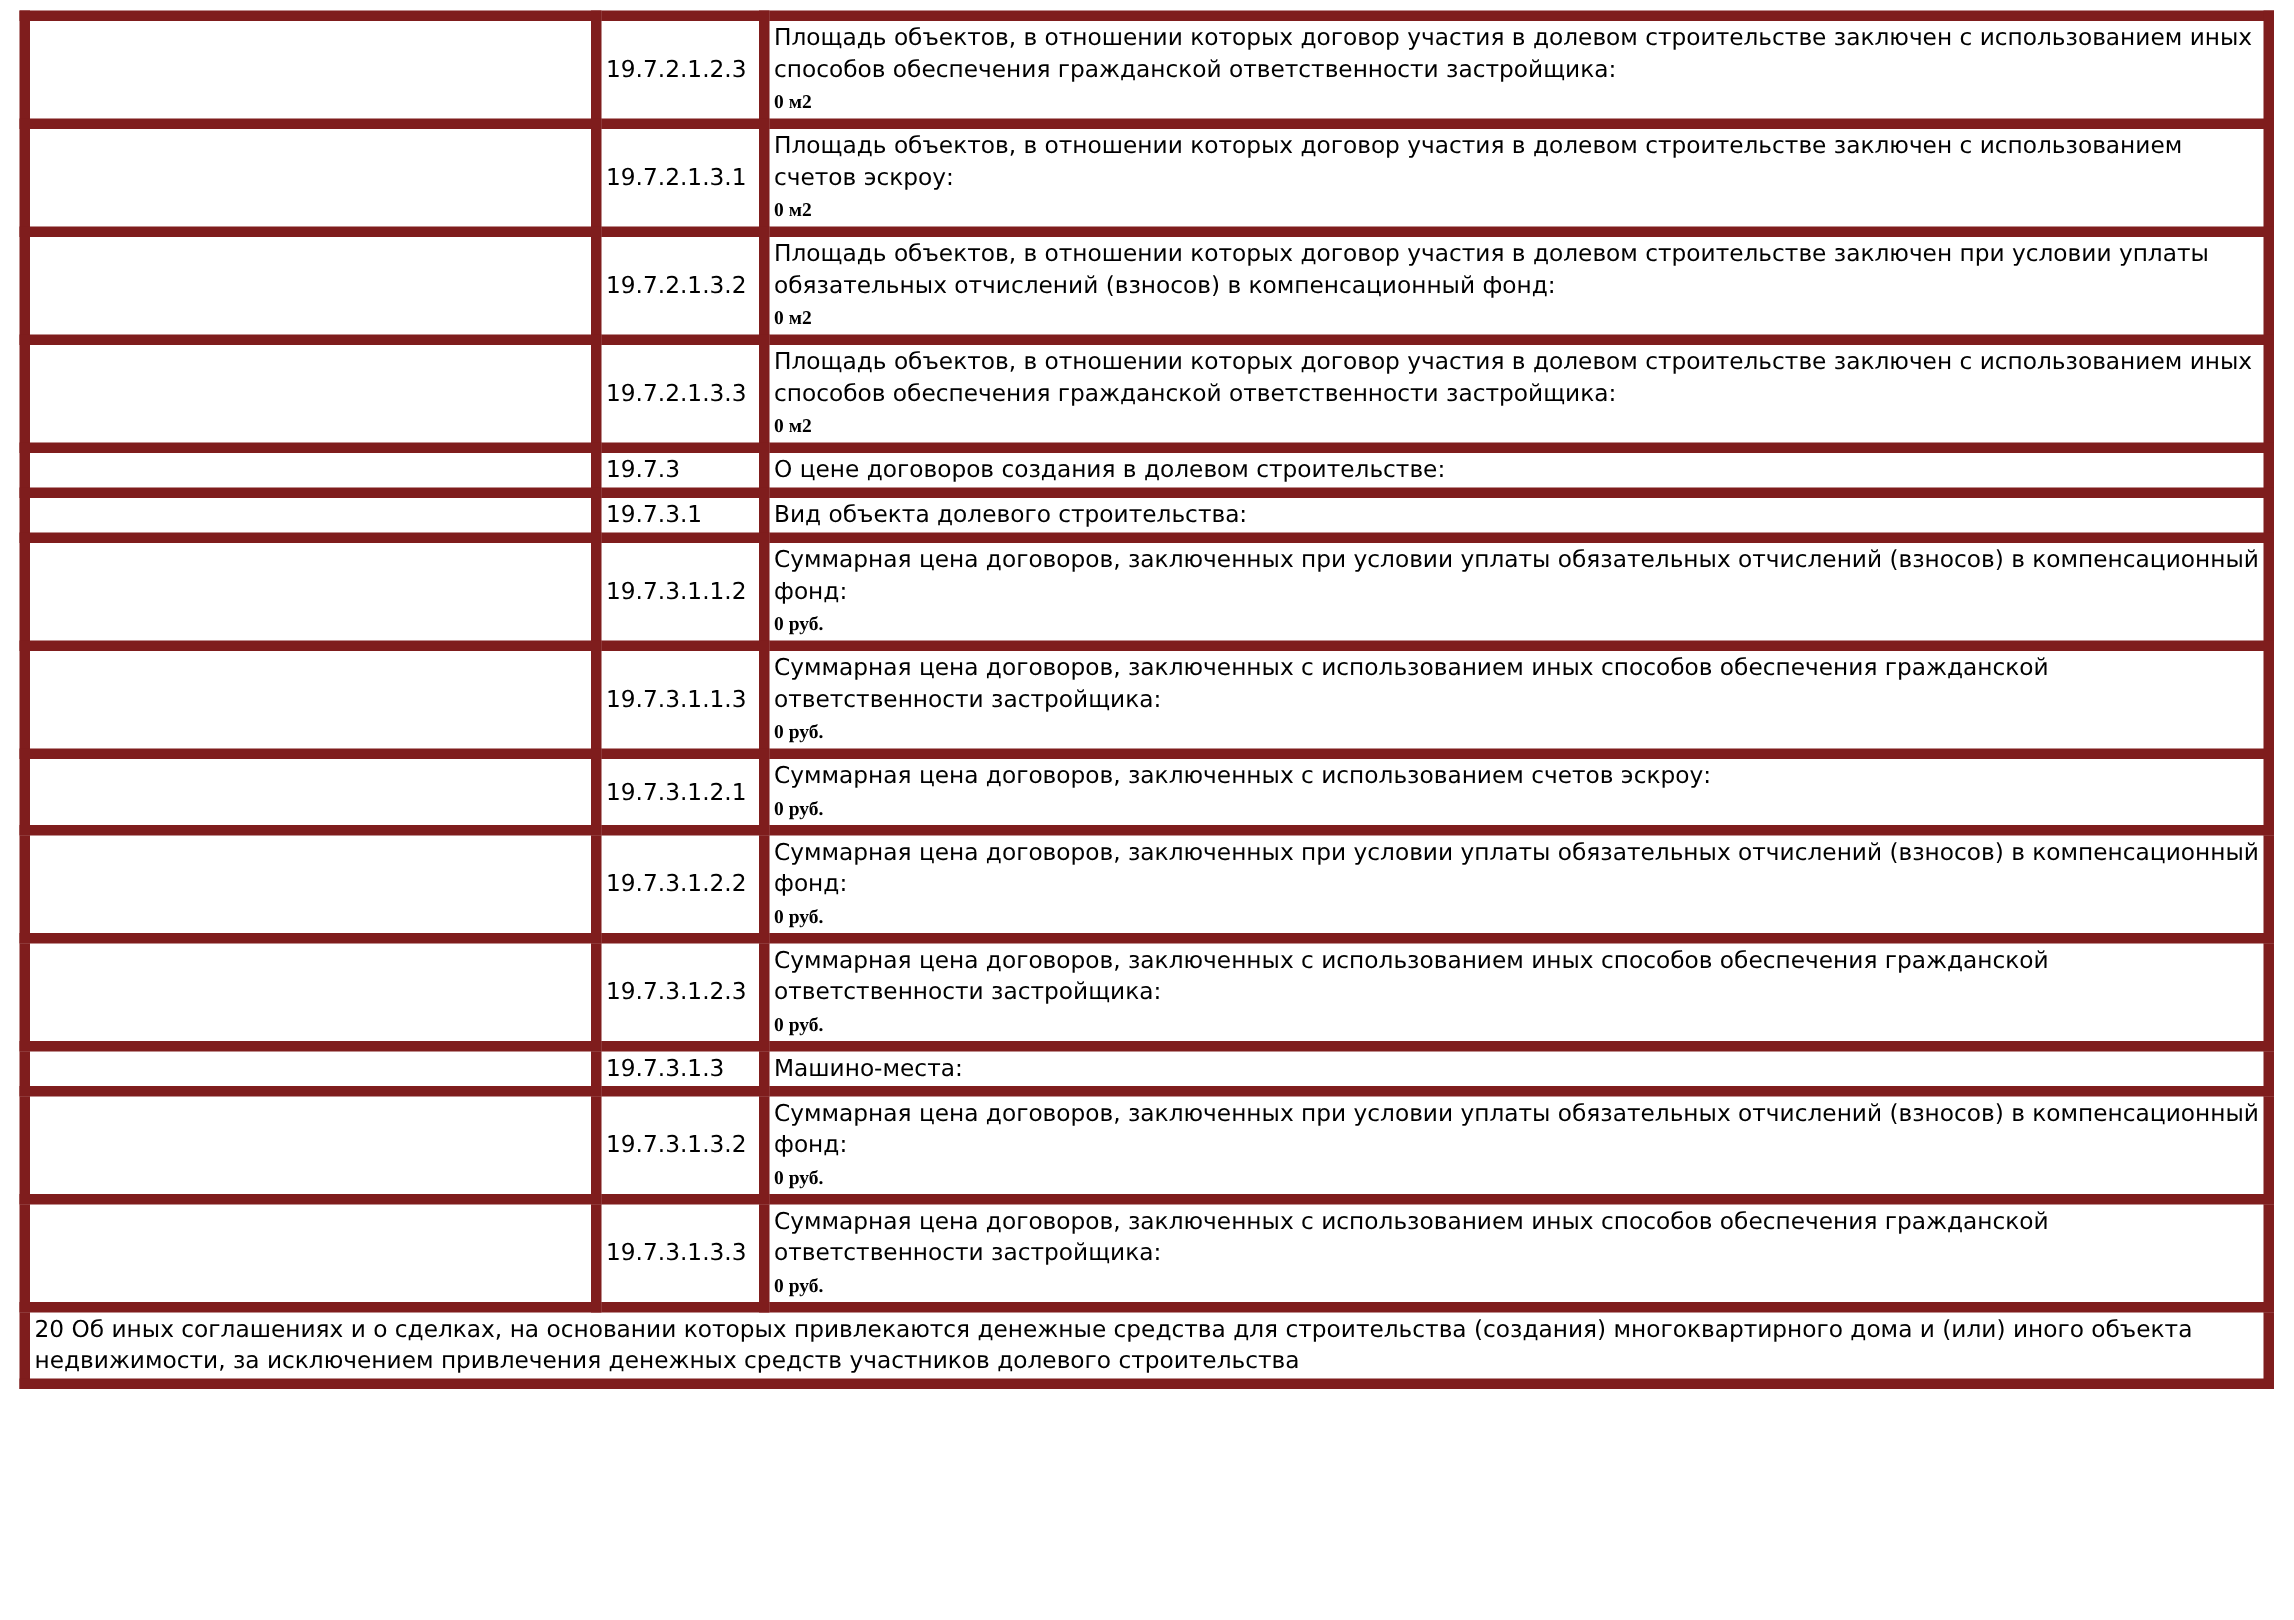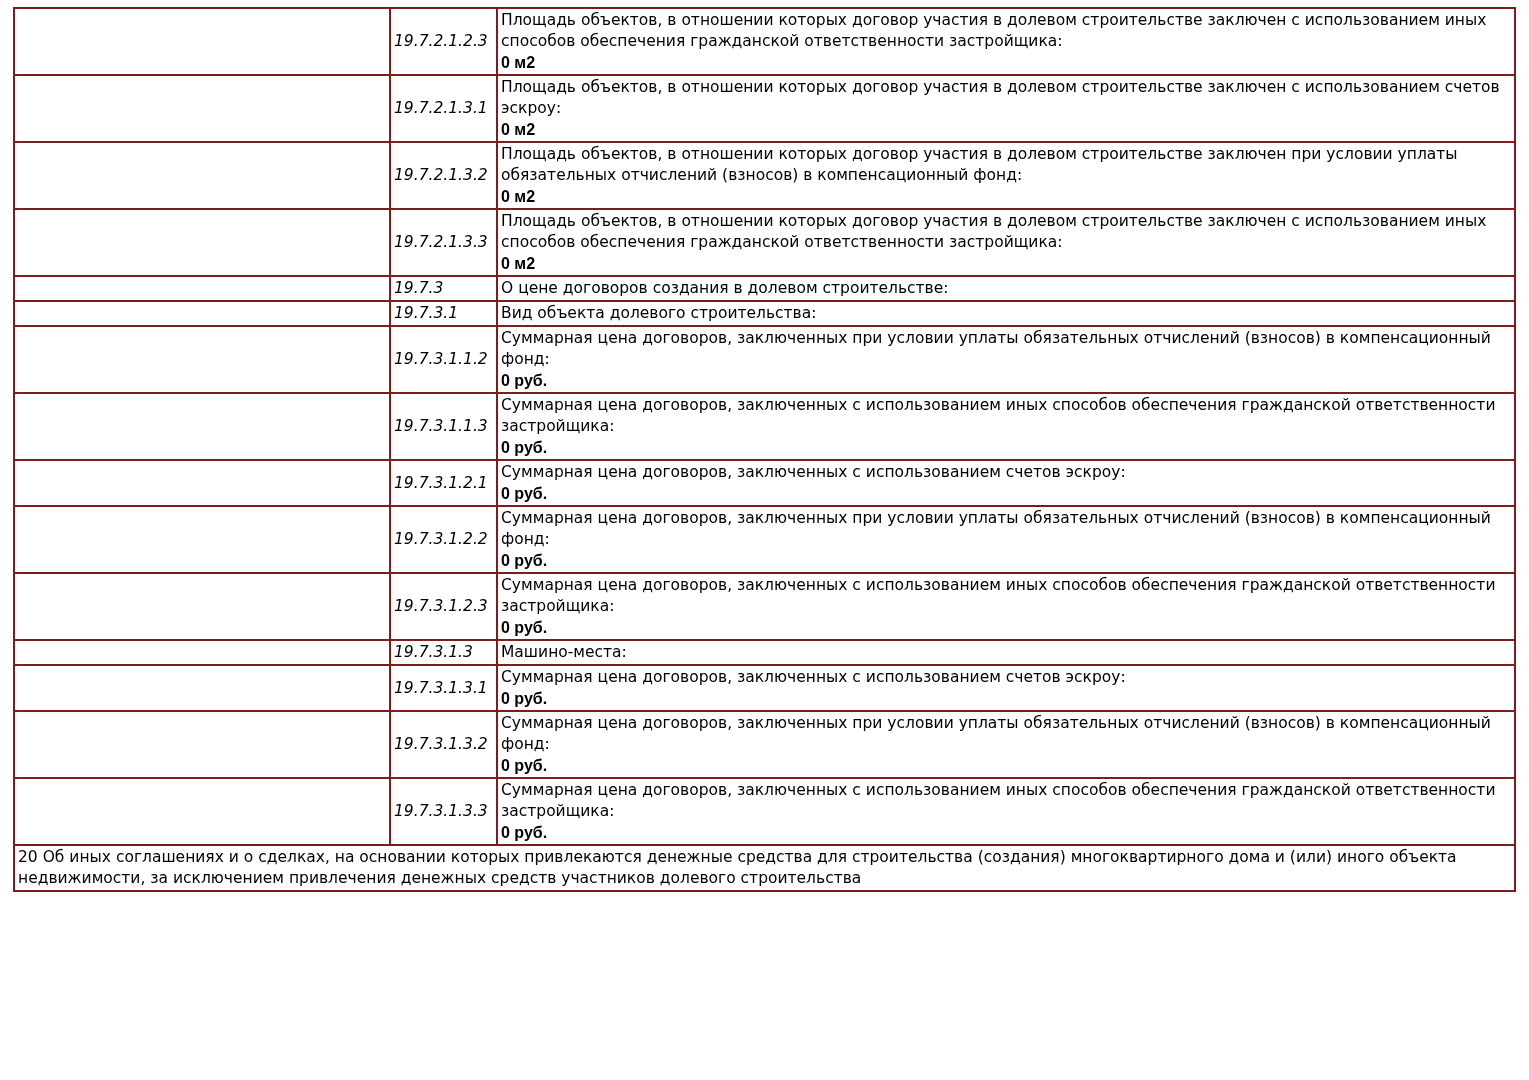--- a/index.html
+++ b/index.html
@@ -18,34 +18,34 @@
     padding: 7px 13px 0 13px;
   }
   table.decl-table {
     border-collapse: collapse;
     table-layout: fixed;
     width: 1503px;
     font-size: 15.5px;
     line-height: 21px;
   }
   table.decl-table td {
-    border: 2px solid #7f1d1d;
+    border: 7px solid #7f1d1d;
     padding: 1px 3px;
     vertical-align: middle;
     word-wrap: break-word;
   }
   td.col-empty { width: 368px; }
-  td.col-code  { width: 99px; padding-left: 2px; padding-right: 1px; font-style: italic; }
+  td.col-code  { width: 99px; padding-left: 2px; padding-right: 1px; }
   td.col-desc  { }
   .row-text { display: block; }
   .row-value {
     display: block;
-    font-family: Liberation Sans, sans-serif;
+    font-family: Liberation Serif, serif;
     font-weight: bold;
-    font-size: 16px;
+    font-size: 13px;
     line-height: 21px;
   }
   td.footer-cell {
     padding: 2px 3px;
   }
 </style>
 </head>
 <body>
 
 <div class="page">
@@ -156,28 +156,20 @@
 
   <tr>
     <td class="col-empty"></td>
     <td class="col-code">19.7.3.1.3</td>
     <td class="col-desc">
       <span class="row-text">Машино-места:</span>
 
     </td>
   </tr>
 
-  <tr>
-    <td class="col-empty"></td>
-    <td class="col-code">19.7.3.1.3.1</td>
-    <td class="col-desc">
-      <span class="row-text">Суммарная цена договоров, заключенных с использованием счетов эскроу:</span>
-      <span class="row-value">0 руб.</span>
-    </td>
-  </tr>
 
   <tr>
     <td class="col-empty"></td>
     <td class="col-code">19.7.3.1.3.2</td>
     <td class="col-desc">
       <span class="row-text">Суммарная цена договоров, заключенных при условии уплаты обязательных отчислений (взносов) в компенсационный фонд:</span>
       <span class="row-value">0 руб.</span>
     </td>
   </tr>
 

